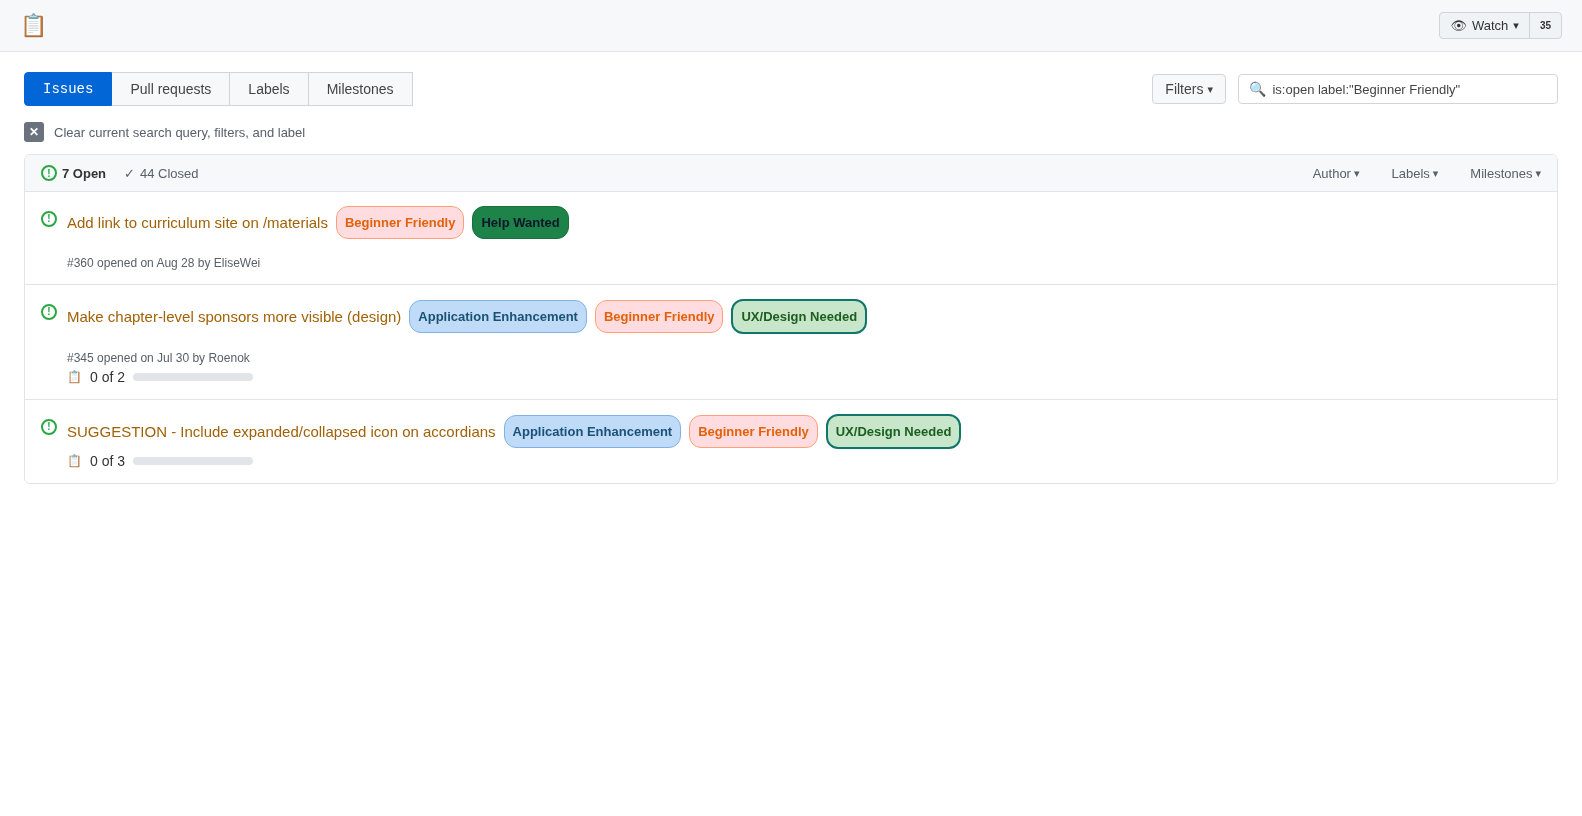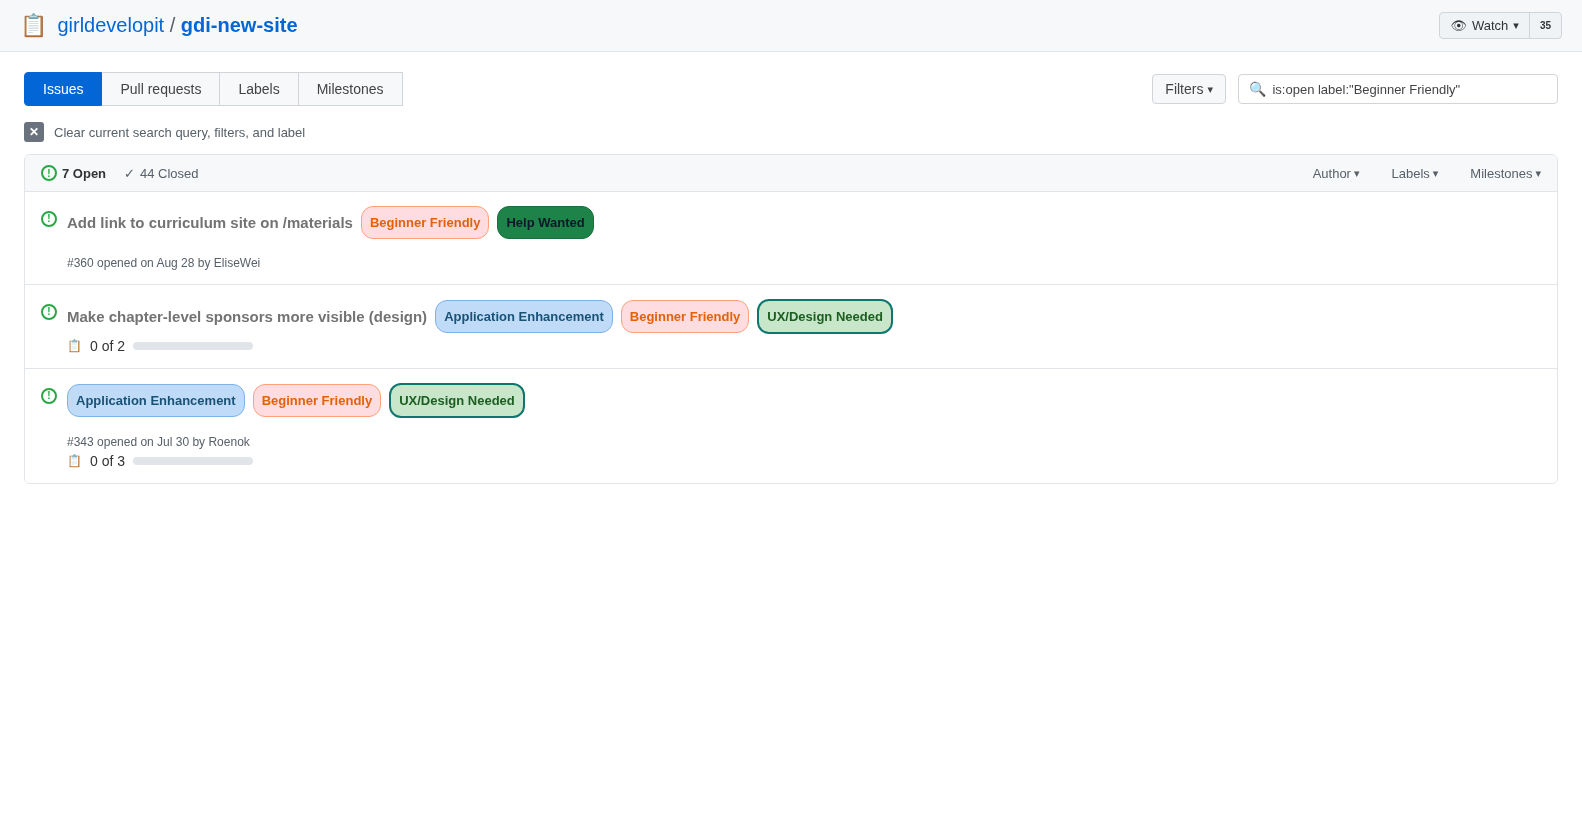--- a/index.html
+++ b/index.html
@@ -32,21 +32,21 @@
     .main-content { padding: 20px 24px; max-width: 1582px; }
 
     .tabs-row {
       display: flex; align-items: center; gap: 0; margin-bottom: 16px;
     }
     .tab-btn {
       padding: 8px 18px; border: 1px solid #d1d5da; background: #f6f8fa;
       cursor: pointer; font-size: 14px; font-weight: 500; color: #444;
       border-left: none;
     }
-    .tab-btn:first-child { border-left: 1px solid #d1d5da; border-radius: 4px 0 0 4px; }
+    .tab-btn:first-child { border-left: 1px solid #d1d5da; border-radius: 4px 0 0 4px; font-family: Liberation Mono, monospace; }
     .tab-btn:last-child { border-radius: 0 4px 4px 0; }
     .tab-btn.active { background: #0366d6; color: #fff; border-color: #0366d6; }
 
     .tabs-right {
       margin-left: auto; display: flex; align-items: center; gap: 12px; justify-content: space-between;
     }
     .filters-btn {
       display: flex; align-items: center; gap: 4px;
       padding: 6px 12px; border: 1px solid #d1d5da; border-radius: 4px;
       background: #f6f8fa; cursor: pointer; font-size: 14px; color: #444;
@@ -97,21 +97,21 @@
     }
     .issue-row:last-child { border-bottom: none; }
 
     .issue-icon {
       margin-right: 10px; margin-top: 2px; color: #28a745;
       font-size: 16px; flex-shrink: 0;
     }
     .issue-body { flex: 1; }
     .issue-title-row { display: flex; align-items: center; gap: 8px; flex-wrap: wrap; margin-bottom: 4px; }
     .issue-title {
-      font-weight: 700; font-size: 15px; color: #737373; cursor: pointer;
+      font-weight: 400; font-size: 15px; color: #a16207; cursor: pointer;
     }
     .issue-meta { font-size: 12px; color: #586069; margin-top: 17px; }
     .milestone-row { display: flex; align-items: center; gap: 8px; margin-top: 4px; }
     .milestone-icon { color: #586069; font-size: 12px; }
     .progress-bar-wrap {
       display: flex; align-items: center; gap: 6px;
     }
     .progress-bar-bg {
       width: 120px; height: 8px; background: #e1e4e8; border-radius: 4px; overflow: hidden;
     }
@@ -132,25 +132,20 @@
       width: 16px; height: 16px; border-radius: 50%; border: 2px solid #28a745;
       font-size: 10px; color: #28a745; font-weight: bold;
     }
   </style>
 </head>
 <body>
 
 <div class="header-bar">
   <div class="repo-title">
     <span class="repo-icon">📋</span>
-    <span class="repo-name">
-      <a>girldevelopit</a>
-      <span class="separator"> / </span>
-      <a class="bold">gdi-new-site</a>
-    </span>
   </div>
   <div class="watch-btn">
     <div class="watch-main">
       <span>👁</span>
       <span>Watch</span>
       <span class="chevron">▾</span>
     </div>
     <div class="watch-count">35</div>
   </div>
 </div>
@@ -230,45 +225,46 @@
     <span class="issue-icon">
       <span class="circle-icon">!</span>
     </span>
     <div class="issue-body">
       <div class="issue-title-row">
         <span class="issue-title">Make chapter-level sponsors more visible (design)</span>
         <span class="label-tag label-app-enhancement">Application Enhancement</span>
               <span class="label-tag label-beginner">Beginner Friendly</span>
               <span class="label-tag label-ux-design">UX/Design Needed</span>
       </div>
+      <div class="issue-meta">
+        #345 opened on Jul 30 by Roenok
+      </div>
 
     <div class="milestone-row">
       <span class="milestone-icon">📋</span>
       <span>0 of 2</span>
       <div class="progress-bar-wrap">
         <div class="progress-bar-bg">
           <div class="progress-bar-fill" style="width:0%"></div>
         </div>
       </div>
     </div>
 
     </div>
   </div>
         <div class="issue-row">
     <span class="issue-icon">
       <span class="circle-icon">!</span>
     </span>
     <div class="issue-body">
       <div class="issue-title-row">
+        <span class="issue-title">SUGGESTION - Include expanded/collapsed icon on accordians</span>
         <span class="label-tag label-app-enhancement">Application Enhancement</span>
               <span class="label-tag label-beginner">Beginner Friendly</span>
               <span class="label-tag label-ux-design">UX/Design Needed</span>
-      </div>
-      <div class="issue-meta">
-        #343 opened on Jul 30 by Roenok
       </div>
 
     <div class="milestone-row">
       <span class="milestone-icon">📋</span>
       <span>0 of 3</span>
       <div class="progress-bar-wrap">
         <div class="progress-bar-bg">
           <div class="progress-bar-fill" style="width:0%"></div>
         </div>
       </div>

